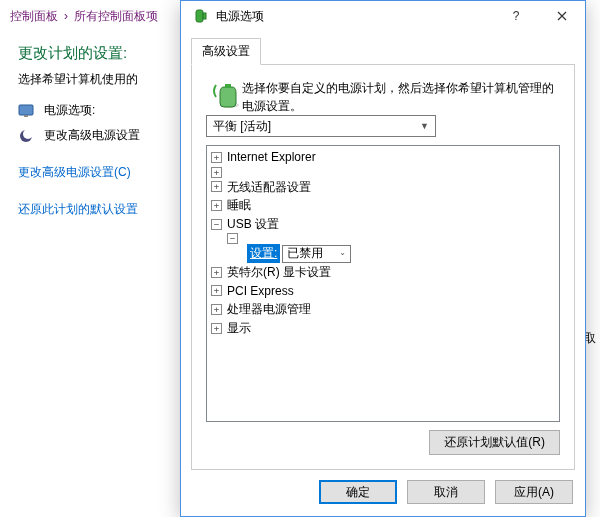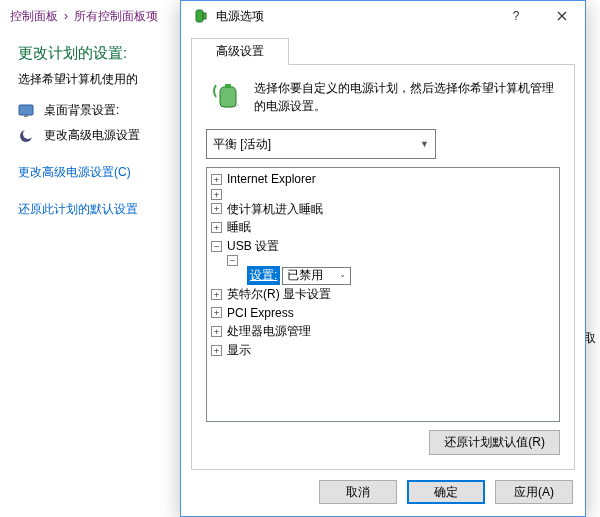--- a/index.html
+++ b/index.html
@@ -45,44 +45,44 @@
   padding: 0 0 0 11px;
   background: #fff;
 }
 .titlebar-icon { width: 18px; height: 18px; margin-right: 6px; }
 .titlebar-text { flex: 1; font-size: 12px; }
 .title-btn { width: 46px; height: 30px; display: flex; align-items: center; justify-content: center; color: #333; cursor: pointer; }
 
 .tab-strip { padding: 6px 10px 0 10px; }
 .tab {
   display: inline-block;
-  padding: 4px 24px;
+  padding: 4px 10px;
   border: 1px solid #ccc;
   border-bottom: 1px solid #fff;
   background: #fff;
   position: relative;
   top: 1px;
   font-size: 12px;
 }
 .tab-panel {
   border: 1px solid #ccc;
   margin: 0 10px 10px 10px;
   flex: 1;
   padding: 14px;
   display: flex;
   flex-direction: column;
   min-height: 0;
 }
-.intro { display: flex; gap: 12px; margin-bottom: 14px; }
+.intro { display: flex; }
 .battery-icon { width: 36px; height: 36px; flex-shrink: 0; }
 .intro-text { font-size: 12px; line-height: 1.5; }
 
 .plan-select {
   width: 230px;
-  height: 30px;
+  height: 22px;
   border: 1px solid #7a7a7a;
   display: flex;
   align-items: center;
   padding: 0 6px;
   background: #fff;
   cursor: pointer;
   justify-content: space-between;
   margin-bottom: 8px;
 }
 .dd-arrow { font-size: 9px; color: #555; }
@@ -145,21 +145,21 @@
   <div class="bg-content">
     <div class="bg-title">更改计划的设置:</div>
     <div class="bg-desc">选择希望计算机使用的</div>
     <div class="bg-row">
       <span class="bg-icon">
         <svg width="16" height="16">
             <rect x="1" y="2" width="14" height="10" rx="1" fill="#5b8ec9" stroke="#2a5a9a"></rect>
             <rect x="6" y="12" width="4" height="2" fill="#888"></rect>
           </svg>
       </span>
-      <span>桌面背景设置:</span>
+      <span>电源选项:</span>
     </div>
     <div class="bg-row">
       <span class="bg-icon">
         <svg width="16" height="16">
             <circle cx="8" cy="8" r="6" fill="#4a4a7a"></circle>
             <circle cx="10" cy="6" r="5" fill="#fff"></circle>
           </svg>
       </span>
       <span>更改高级电源设置</span>
     </div>
@@ -211,21 +211,21 @@
     <div class="tree-box">
       <div class="tree-item">
           <span class="exp">+</span>
           <span>Internet Explorer</span>
         </div>
       <div class="tree-item">
           <span class="exp">+</span>
         </div>
       <div class="tree-item">
           <span class="exp">+</span>
-          <span>使计算机进入睡眠</span>
+          <span>无线适配器设置</span>
         </div>
       <div class="tree-item">
           <span class="exp">+</span>
           <span>睡眠</span>
         </div>
       <div class="tree-item">
           <span class="exp">−</span>
           <span>USB 设置</span>
         </div>
       <div class="tree-item ind1">
@@ -255,17 +255,17 @@
           <span>显示</span>
         </div>
     </div>
 
     <div class="restore-row">
       <button class="restore-btn">还原计划默认值(R)</button>
     </div>
   </div>
 
   <div class="button-row">
+    <button class="btn primary">确定</button>
     <button class="btn">取消</button>
-    <button class="btn primary">确定</button>
     <button class="btn">应用(A)</button>
   </div>
 </div>
 
 </body></html>

